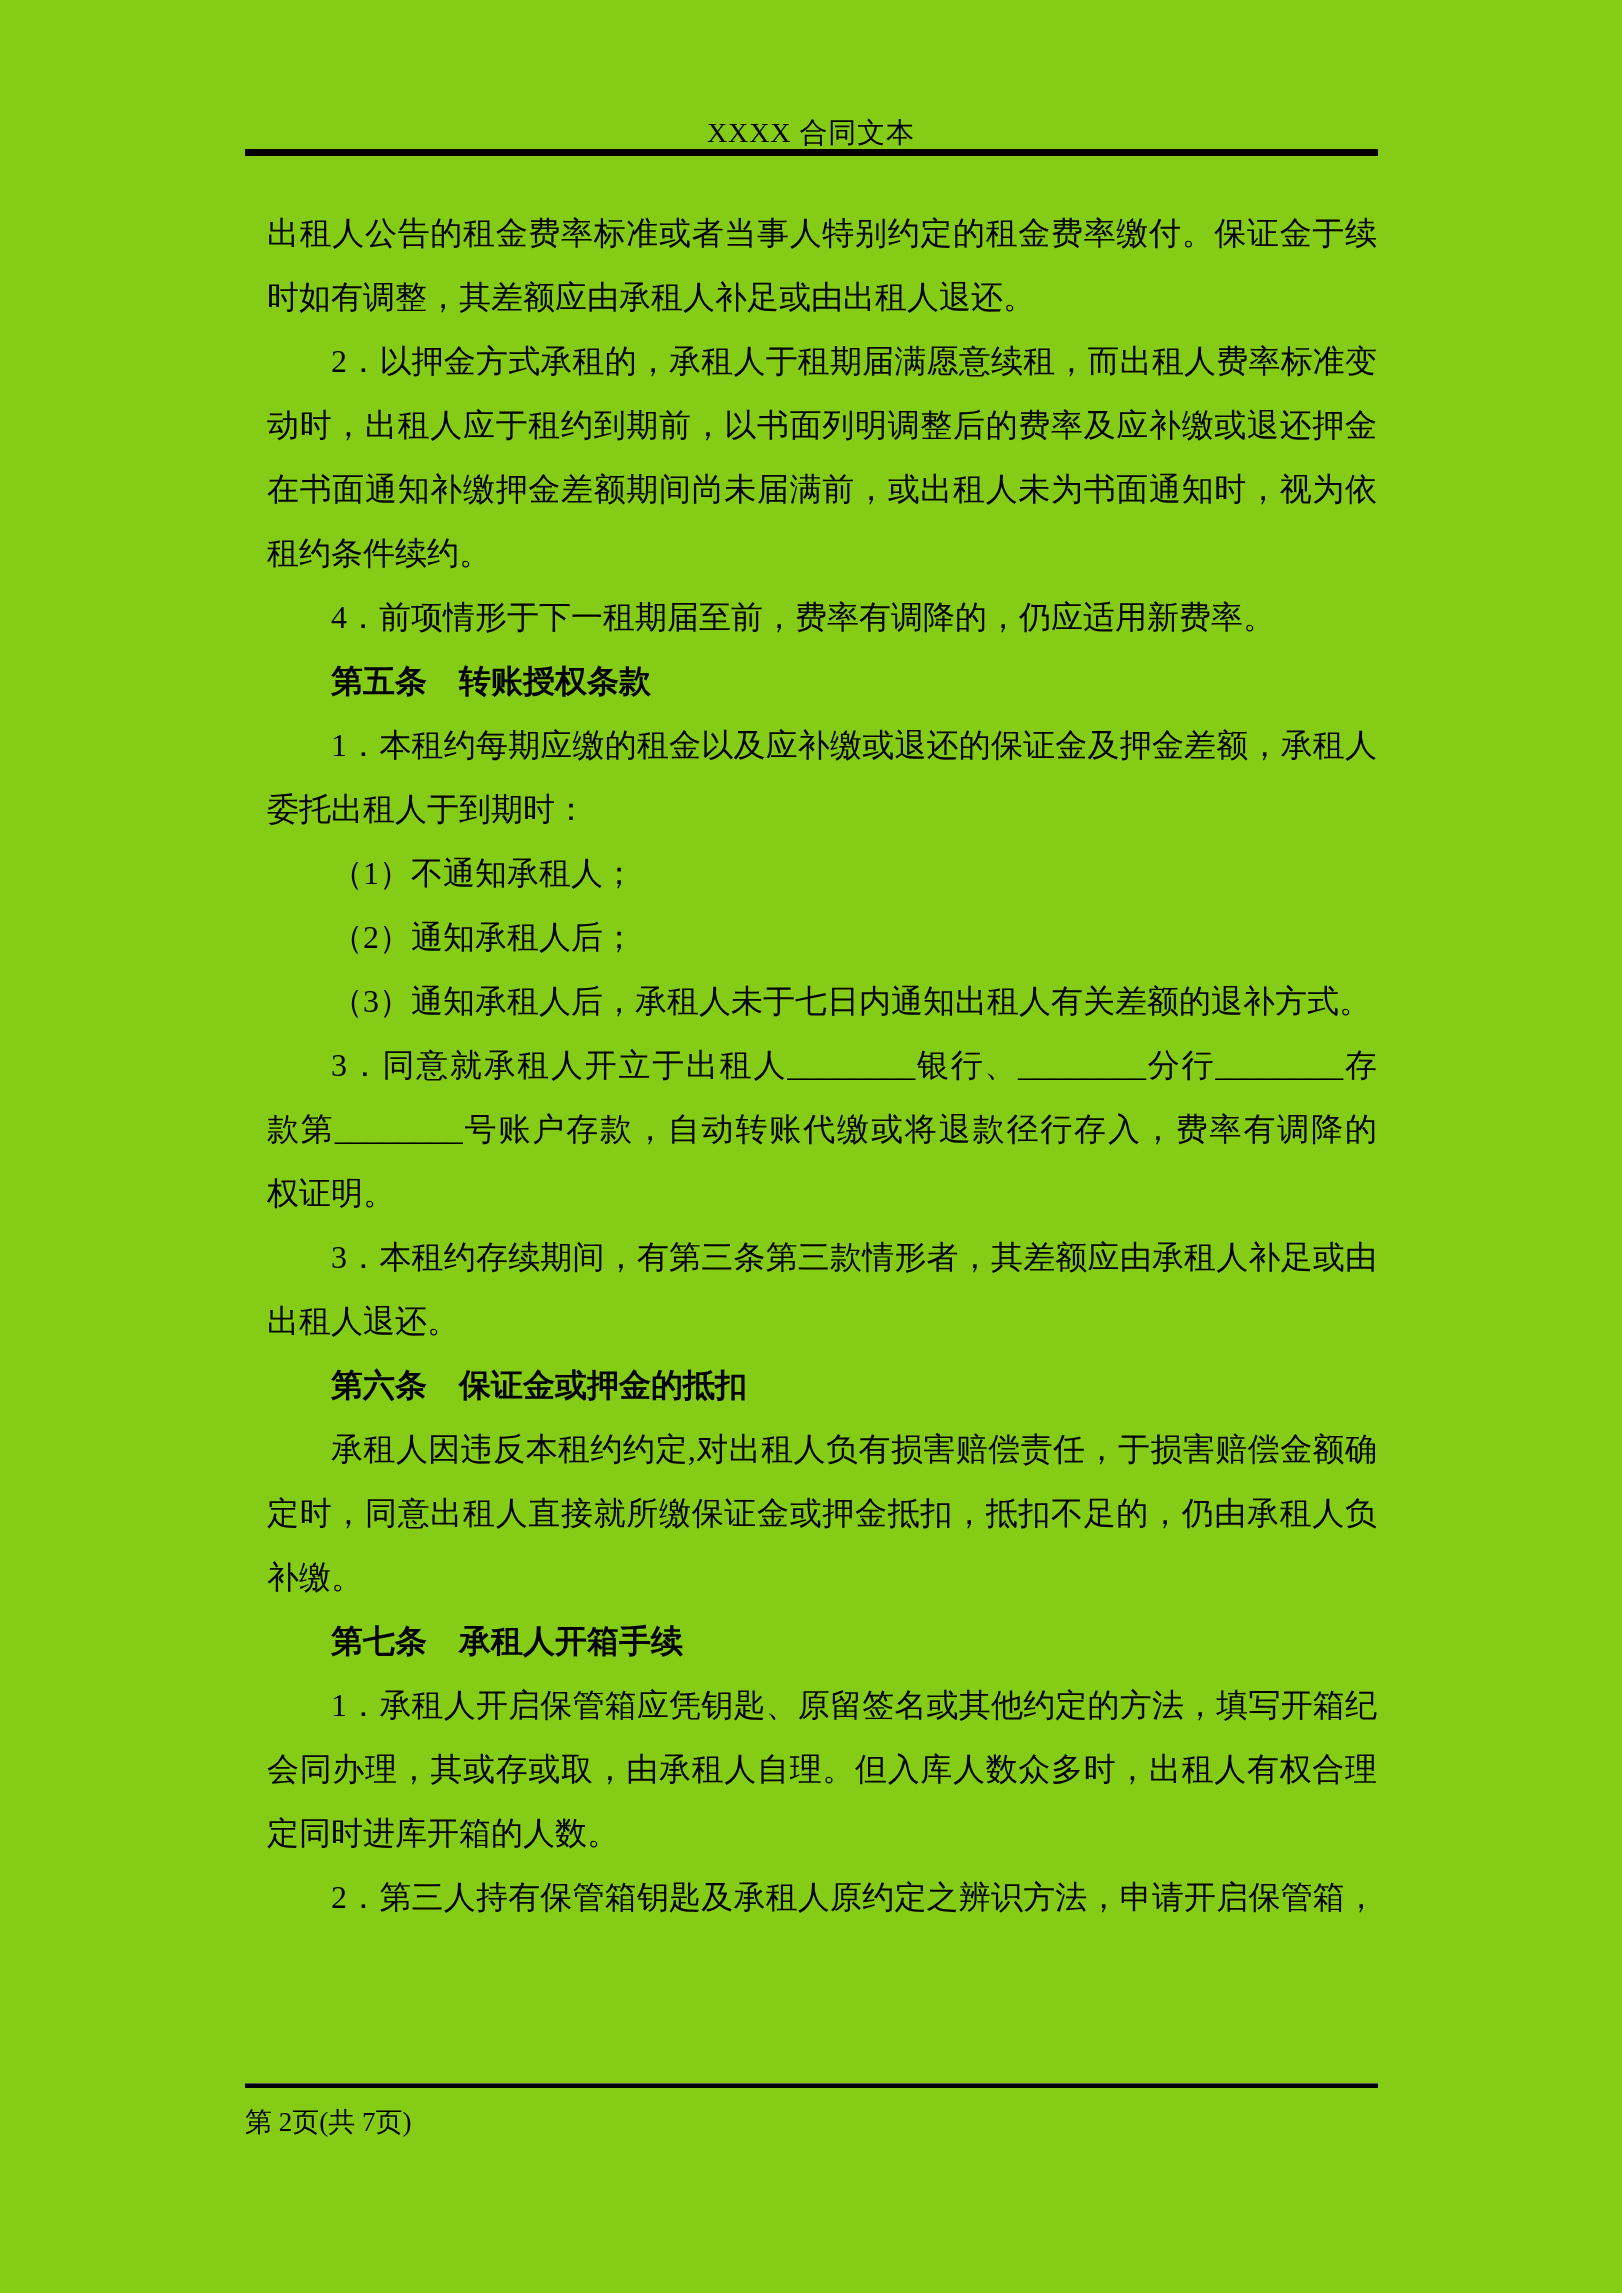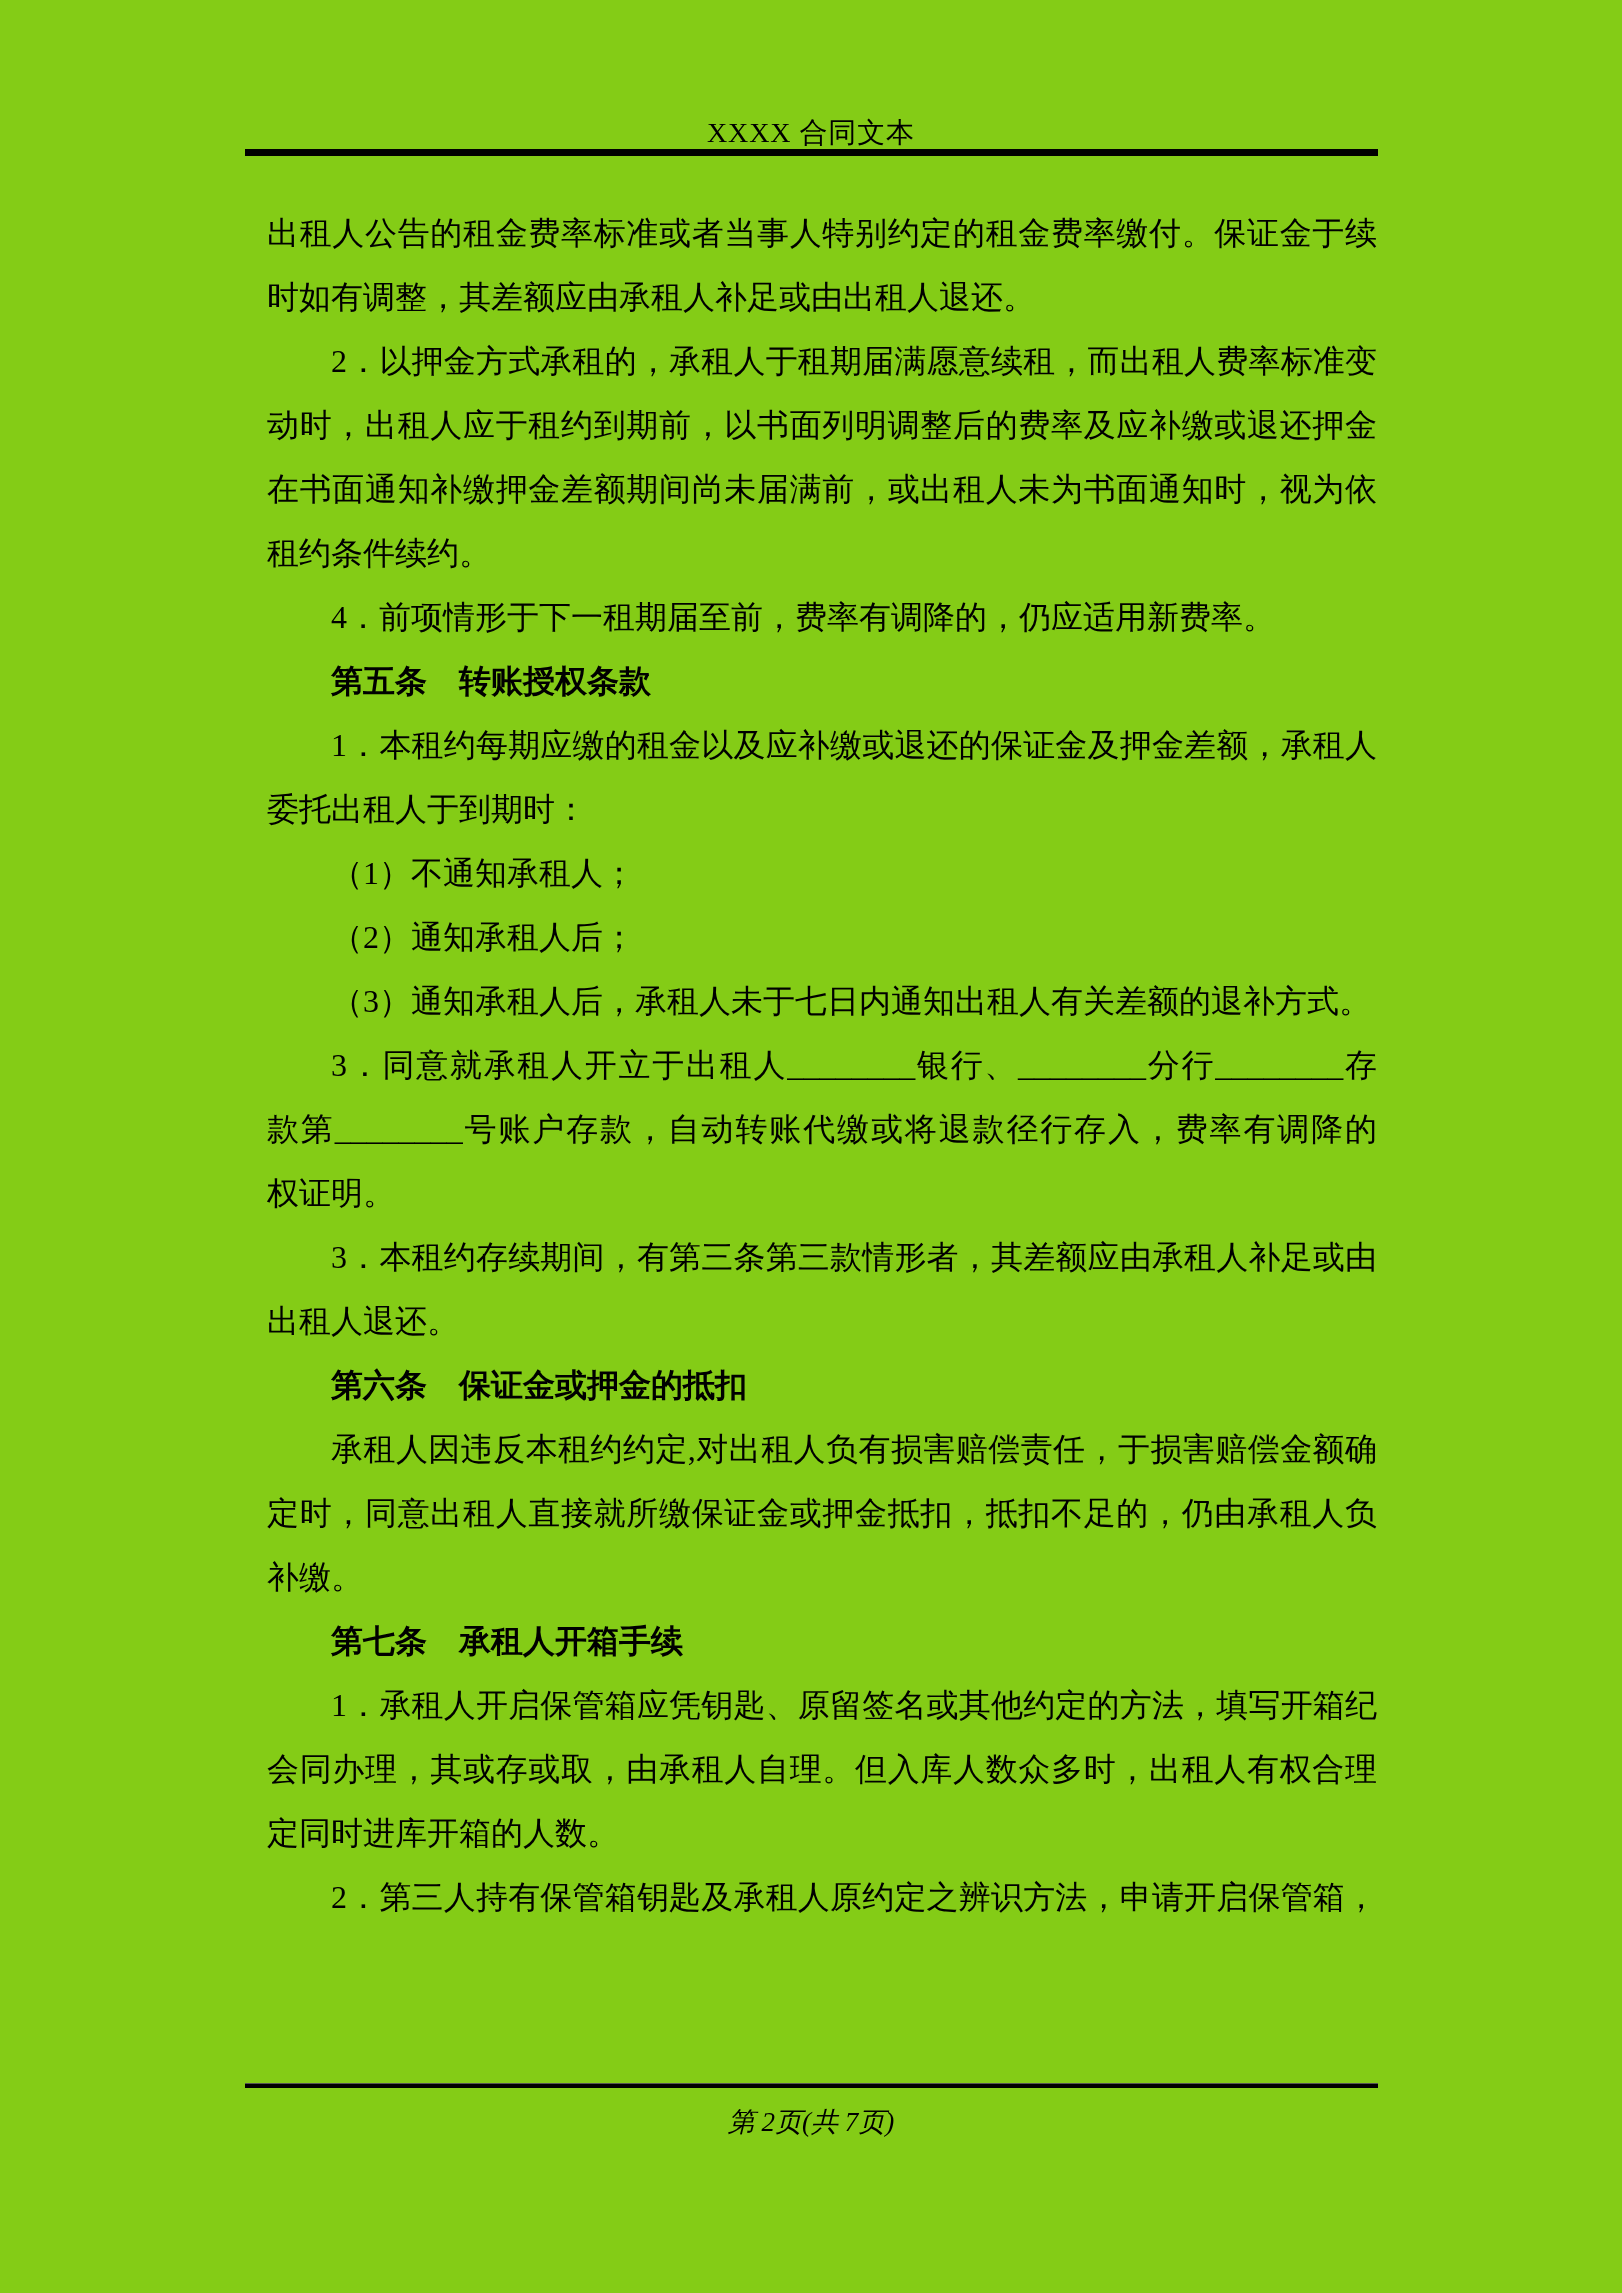--- a/index.html
+++ b/index.html
@@ -36,24 +36,22 @@
   .fill{ text-align-last:justify; }
   .indent{ text-indent:64px; }
   .b{ font-weight:bold; }
   .footer-rule{
     position:absolute;top:2083px;left:245px;width:1133px;height:3.6px;
     background:#000;
     border-top:0.9px solid #555;
   }
   .footer-text{
     position:absolute;top:2102px;left:245px;width:1132px;
-    text-align:center;
     font-size:27px;line-height:40px;
     color:#000;
-    font-style:italic;
   }
 </style>
 </head>
 <body>
 
 <div class="page">
 
   <div class="header-title">XXXX 合同文本</div>
   <div class="header-rule"></div>
 

